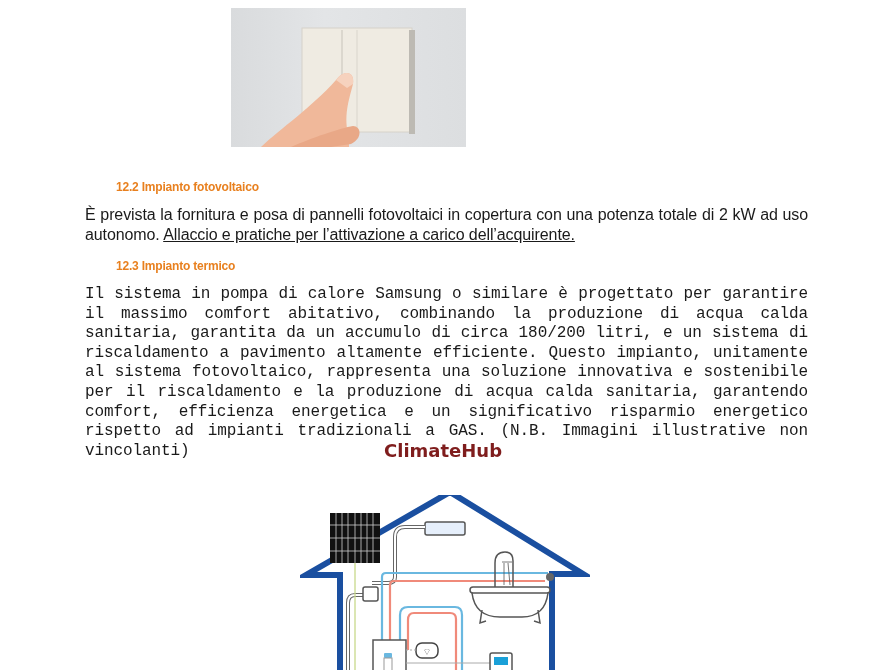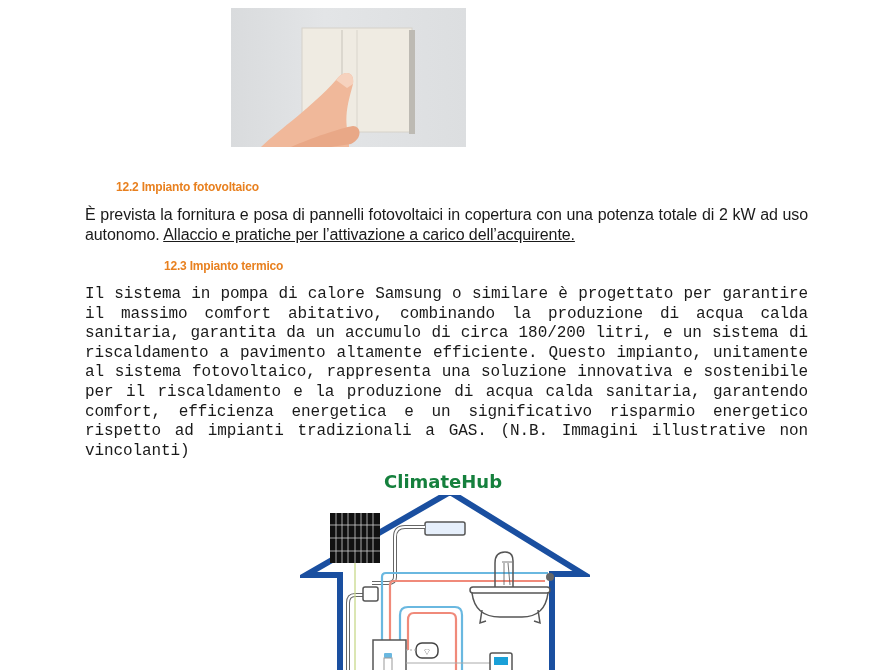--- a/index.html
+++ b/index.html
@@ -21,23 +21,23 @@
     letter-spacing: -0.2px;
   }
   .para {
     position: absolute; left: 85px; width: 723px;
     font-size: 16px; line-height: 19.6px; text-align: justify;
     letter-spacing: -0.1px;
   }
   .para p { margin: 0; }
   .underline { text-decoration: underline; }
   .diagram-title {
-    position: absolute; left: 384px; top: 471px;
+    position: absolute; left: 384px; top: 440px;
     font-family: "DejaVu Sans", sans-serif;
-    font-size: 18px; font-weight: bold; color: #15803d; text-align: center;
+    font-size: 18px; font-weight: bold; color: #7f1d1d; text-align: center;
   }
   .diagram { position: absolute; left: 300px; top: 495px; width: 290px; height: 175px; }
 </style>
 </head>
 <body>
 
 <div class="photo">
   <svg width="235" height="139" viewBox="0 0 235 139">
     <rect x="71" y="20" width="110" height="104" fill="#efebe2" stroke="#d6d2ca"></rect>
     <rect x="178" y="22" width="6" height="104" fill="#bdbab3"></rect>
@@ -47,21 +47,21 @@
     <path d="M105 72 C112 62 124 62 122 76 L116 80 Z" fill="#f6d2be"></path>
     <path d="M60 139 C80 130 110 120 122 118 C130 118 132 130 120 136 L100 139 Z" fill="#e9a887"></path>
   </svg>
 </div>
 
 <div class="heading" style="top:180px;">12.2 Impianto fotovoltaico</div>
 <div class="para" style="top:205px;">
   <p><span>È prevista la fornitura e posa di pannelli fotovoltaici in copertura con una potenza totale di 2 kW ad uso autonomo. </span><span class="underline">Allaccio e pratiche per l’attivazione a carico dell’acquirente.</span></p>
 </div>
 
-<div class="heading" style="top:259px;margin-left:48px;">12.3 Impianto termico</div>
+<div class="heading" style="top:259px;">12.3 Impianto termico</div>
 <div class="para" style="top:285px;font-family:Liberation Mono, monospace;">
   <p>Il sistema in pompa di calore Samsung o similare è progettato per garantire il massimo comfort abitativo, combinando la produzione di acqua calda sanitaria, garantita da un accumulo di circa 180/200 litri, e un sistema di riscaldamento a pavimento altamente efficiente. Questo impianto, unitamente al sistema fotovoltaico, rappresenta una soluzione innovativa e sostenibile per il riscaldamento e la produzione di acqua calda sanitaria, garantendo comfort, efficienza energetica e un significativo risparmio energetico rispetto ad impianti tradizionali a GAS. (N.B. Immagini illustrative non vincolanti)</p>
 </div>
 
 <div class="diagram-title">ClimateHub</div>
 <div class="diagram">
   <svg width="290" height="175" viewBox="0 0 290 175">
 
     <path d="M40 175 L40 80 L6 80 L150 -3 L283 79 L252 79 L252 175" fill="none" stroke="#1a4fa0" stroke-width="6" stroke-linejoin="miter"></path>
 

